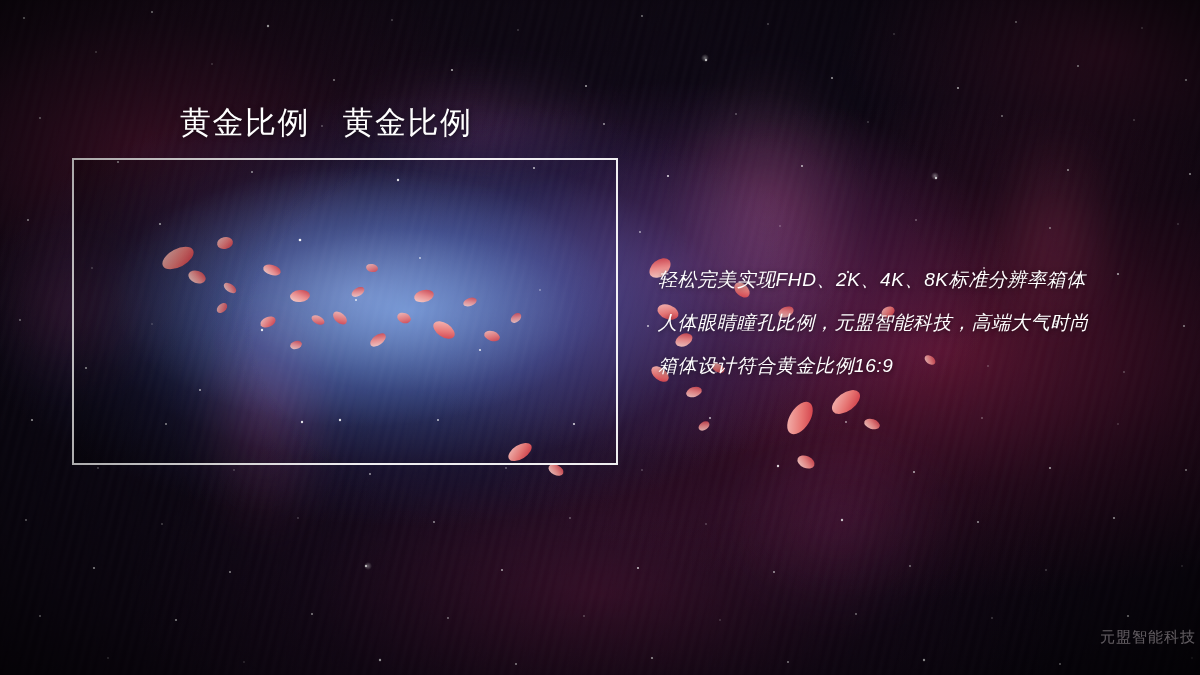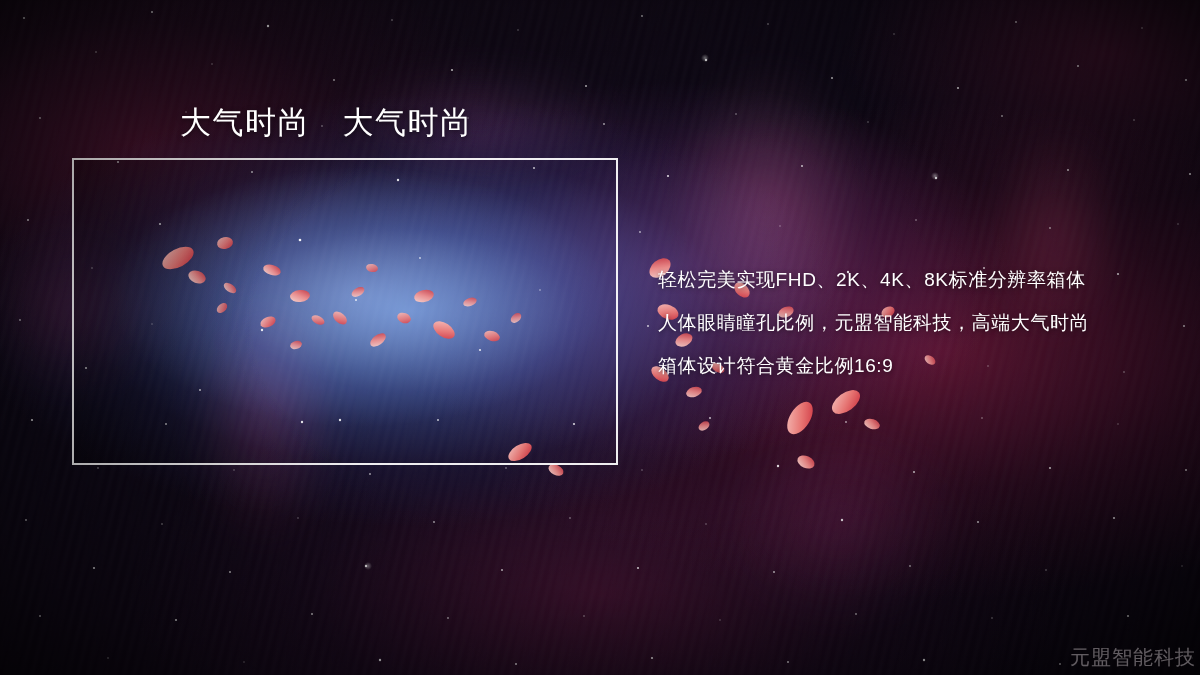--- a/index.html
+++ b/index.html
@@ -94,34 +94,35 @@
     letter-spacing: 1.5px;
     color: #ffffff;
     white-space: pre;
     text-shadow: 0 1px 5px rgba(0,0,0,0.55);
   }
   .body-copy {
     position: absolute;
     left: 658px;
     top: 258px;
     width: 520px;
+    font-style: italic;
   }
   .body-line {
     font-size: 19px;
     line-height: 43px;
     color: #ffffff;
     letter-spacing: 0.6px;
     white-space: pre;
     text-shadow: 0 1px 5px rgba(0,0,0,0.55);
   }
   .watermark {
     position: absolute;
     right: 4px;
-    bottom: 4px;
-    font-size: 20px;
+    bottom: 28px;
+    font-size: 15px;
     letter-spacing: 1px;
     color: rgba(225,215,220,0.42);
     white-space: pre;
     margin-left: 20px;
   }
 </style>
 </head>
 <body>
 
 <div class="slide">
@@ -365,21 +366,21 @@
             <ellipse cx="556" cy="470" rx="8" ry="5" fill="url(#pg2)" transform="rotate(26 556 470)" opacity=".88"></ellipse>
           </g>
         </svg>
       </div>
       <div class="bg-layer bg-vignette"></div>
     </div>
   </div>
 
   <div class="bg-layer bg-vignette"></div>
 
-  <div class="slide-title">大气时尚　大气时尚</div>
+  <div class="slide-title">黄金比例　黄金比例</div>
 
   <div class="body-copy">
     <div class="body-line">轻松完美实现FHD、2K、4K、8K标准分辨率箱体</div>
     <div class="body-line">人体眼睛瞳孔比例，元盟智能科技，高端大气时尚</div>
     <div class="body-line">箱体设计符合黄金比例16:9</div>
   </div>
 
   <div class="watermark">元盟智能科技</div>
 
 </div>

